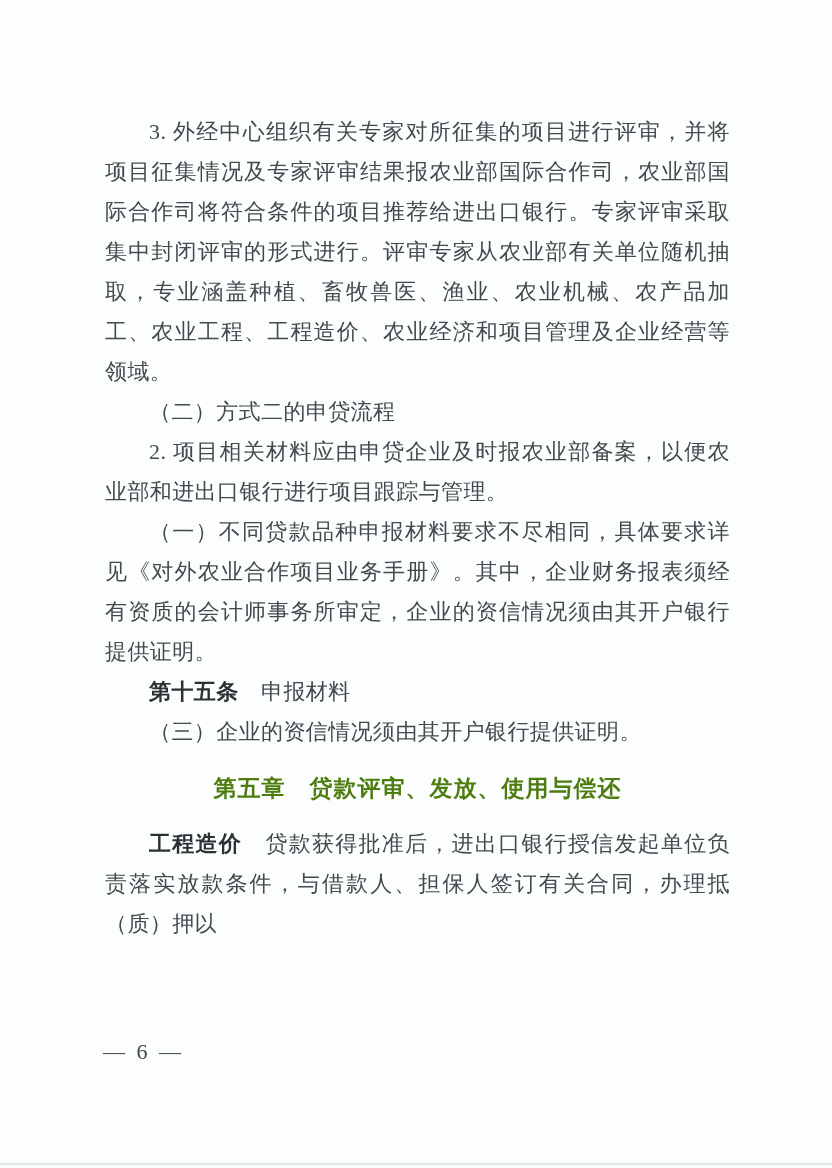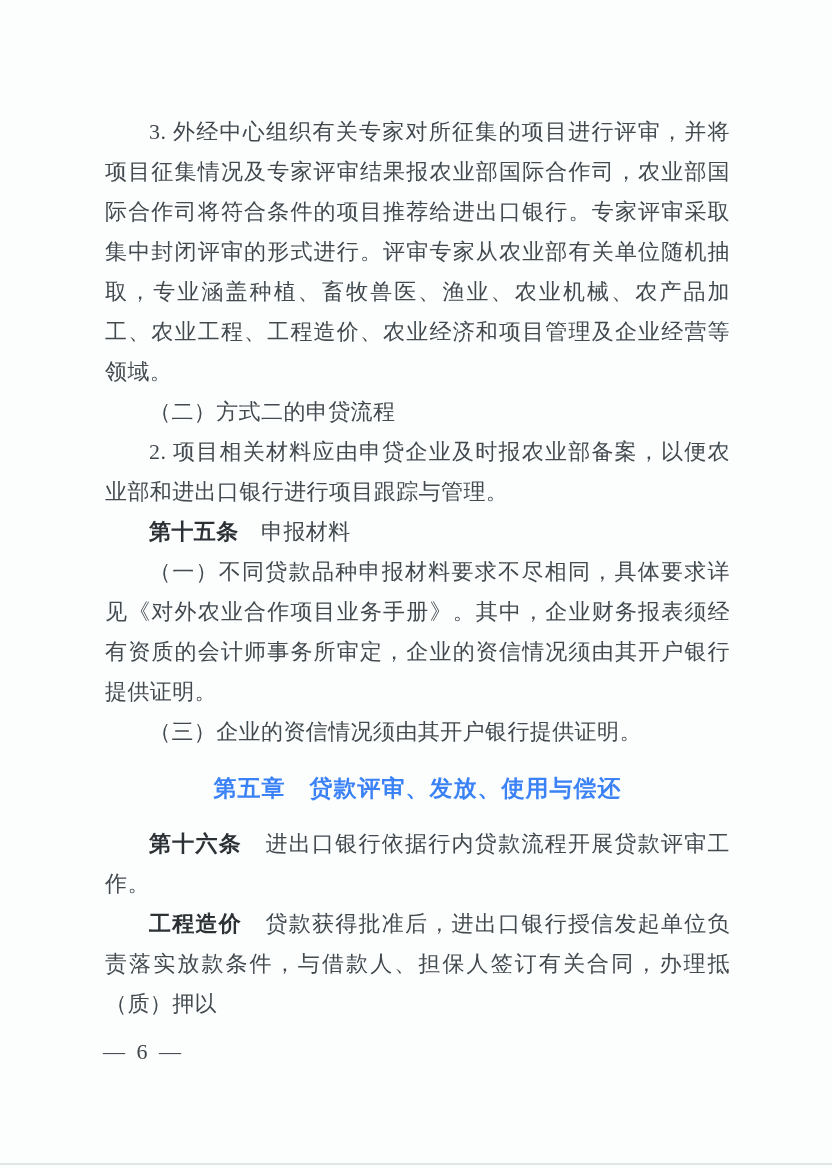--- a/index.html
+++ b/index.html
@@ -45,21 +45,21 @@
     font-weight: bold;
     color: #2c3135;
   }
   h2.chapter {
     margin: 17px 0 15px 0;
     font-size: 23px;
     line-height: 40px;
     font-weight: bold;
     text-align: center;
     text-indent: 0;
-    color: #3b82f6;
+    color: #4d7c0f;
     letter-spacing: 1px;
   }
   .footer-page-number {
     position: absolute;
     top: 1032px;
     left: 103px;
     font-size: 22px;
     line-height: 40px;
     color: #3f464b;
     letter-spacing: 3px;
@@ -72,30 +72,29 @@
 
   <div class="content">
 
     <p class="para"><span>3. 外经中心组织有关专家对所征集的项目进行评审，并将项目征集情况及专家评审结果报农业部国际合作司，农业部国际合作司将符合条件的项目推荐给进出口银行。专家评审采取集中封闭评审的形式进行。评审专家从农业部有关单位随机抽取，专业涵盖种植、畜牧兽医、渔业、农业机械、农产品加工、农业工程、工程造价、农业经济和项目管理及企业经营等领域。</span></p>
 
     <p class="para"><span>（二）方式二的申贷流程</span></p>
 
 
     <p class="para"><span>2. 项目相关材料应由申贷企业及时报农业部备案，以便农业部和进出口银行进行项目跟踪与管理。</span></p>
 
+    <p class="para"><span>（一）不同贷款品种申报材料要求不尽相同，具体要求详见《对外农业合作项目业务手册》。其中，企业财务报表须经有资质的会计师事务所审定，企业的资信情况须由其开户银行提供证明。</span></p>
+
     <p class="para"><span class="article-no">第十五条</span><span>　申报材料</span></p>
-
-    <p class="para"><span>（一）不同贷款品种申报材料要求不尽相同，具体要求详见《对外农业合作项目业务手册》。其中，企业财务报表须经有资质的会计师事务所审定，企业的资信情况须由其开户银行提供证明。</span></p>
 
 
     <p class="para"><span>（三）企业的资信情况须由其开户银行提供证明。</span></p>
 
     <h2 class="chapter">第五章　贷款评审、发放、使用与偿还</h2>
 
-    <p class="para"><span class="article-no">第十六条</span><span>　进出口银行依据行内贷款流程开展贷款评审工作。</span></p>
 
     <p class="para"><span class="article-no">工程造价</span><span>　贷款获得批准后，进出口银行授信发起单位负责落实放款条件，与借款人、担保人签订有关合同，办理抵（质）押以</span></p>
 
   </div>
 
   <div class="footer-page-number">— 6 —</div>
 
   <div class="scan-edge-bottom"></div>
 
 </div>

